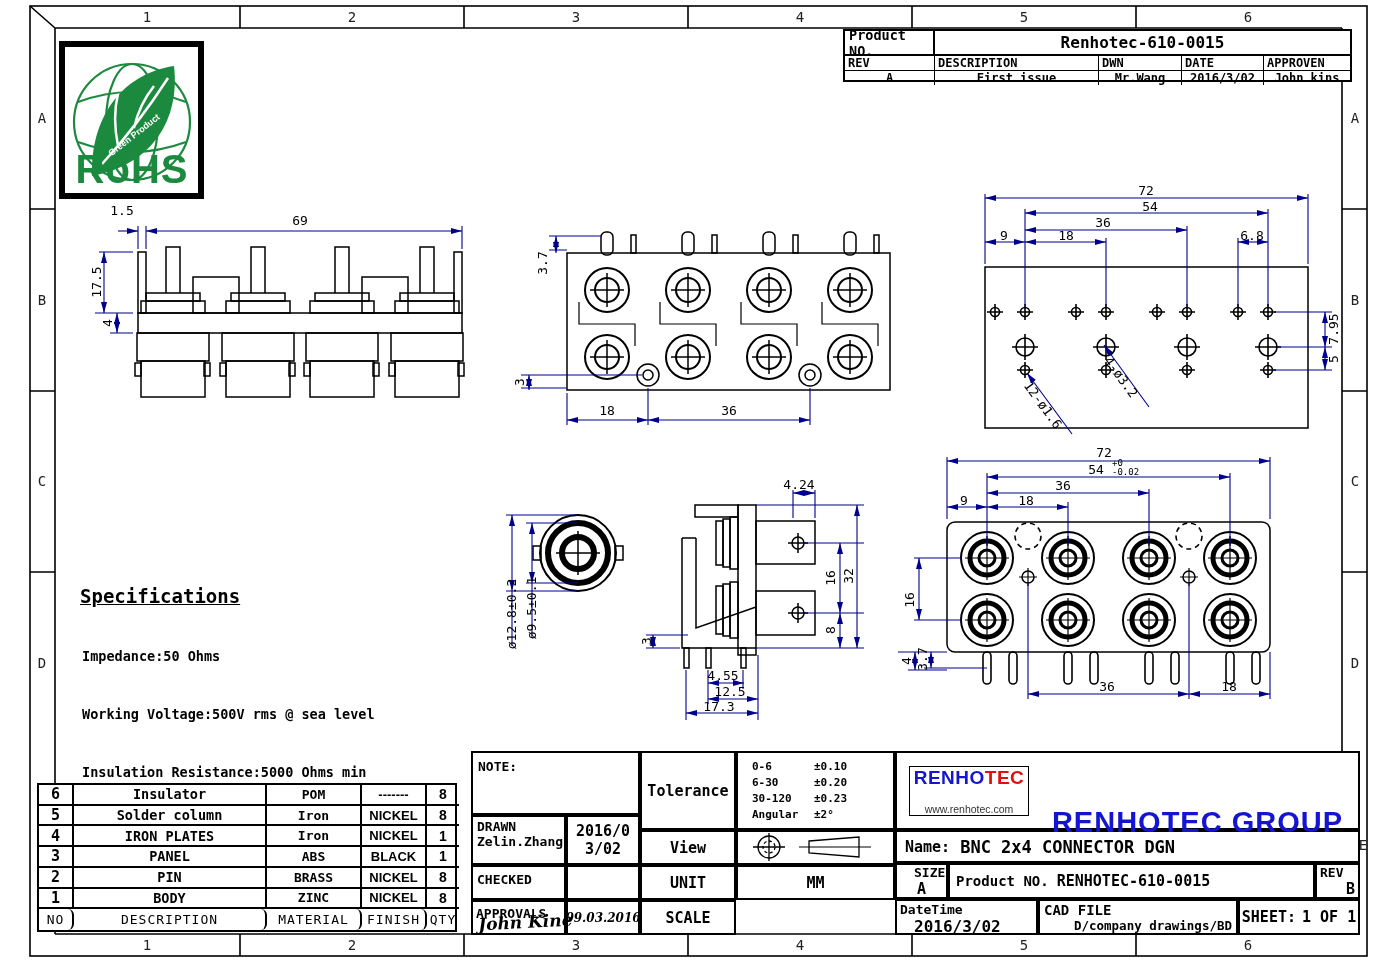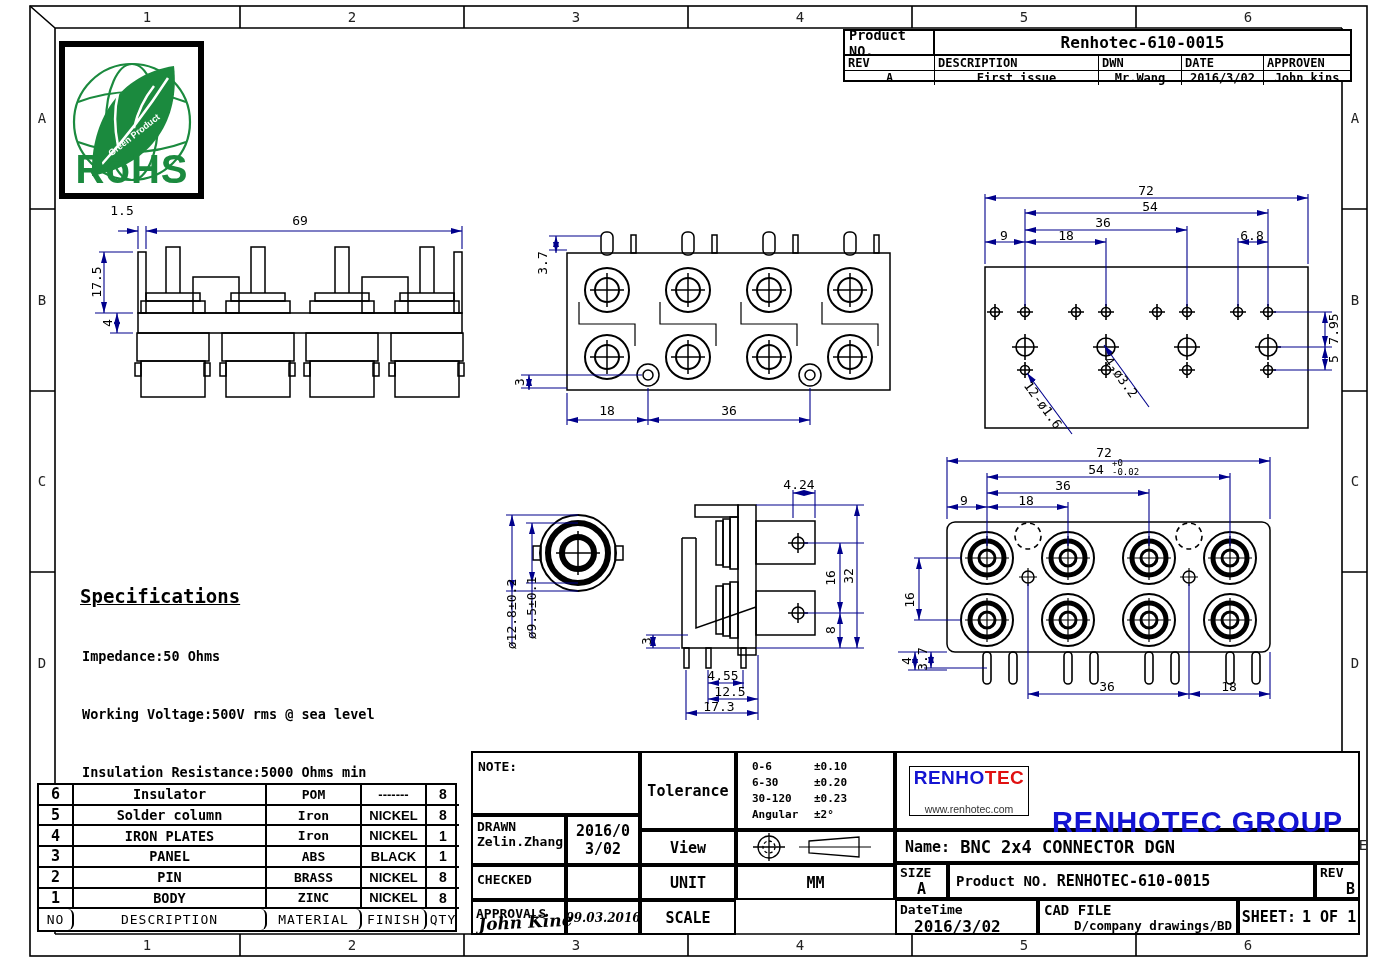--- a/index.html
+++ b/index.html
@@ -557,21 +557,21 @@
     <div><span class="brand1">RENHO</span><span class="brand2">TEC</span></div>
     <div class="brandurl">www.renhotec.com</div>
   </div>
 </div>
 <div class="groupname">RENHOTEC GROUP</div>
 <div class="cell" style="left:895px;top:830px;width:465px;height:33px;display:flex;align-items:center;padding-left:8px">
   <span class="tlbig">Name:</span>
   <span style="font:bold 17px 'DejaVu Sans Mono',monospace;margin-left:10px">BNC  2x4 CONNECTOR DGN</span>
 </div>
 <div class="cell" style="left:895px;top:863px;width:53px;height:36px;text-align:center">
-  <div class="tl" style="text-align:left;padding-left:3px">SIZE</div>
+  <div class="tl" style="text-align:left;padding-left:17px">SIZE</div>
   <div class="tlbig">A</div>
 </div>
 <div class="cell" style="left:948px;top:863px;width:367px;height:36px;display:flex;align-items:center;padding-left:6px">
   <span style="font:bold 14px 'DejaVu Sans Mono',monospace">Product NO.</span>
   <span style="font:bold 15px 'DejaVu Sans Mono',monospace;margin-left:8px">RENHOTEC-610-0015</span>
 </div>
 <div class="cell" style="left:1315px;top:863px;width:45px;height:36px">
   <div class="tl" style="padding-left:3px">REV</div>
   <div class="tlbig" style="text-align:right;padding-right:3px">B</div>
 </div>

